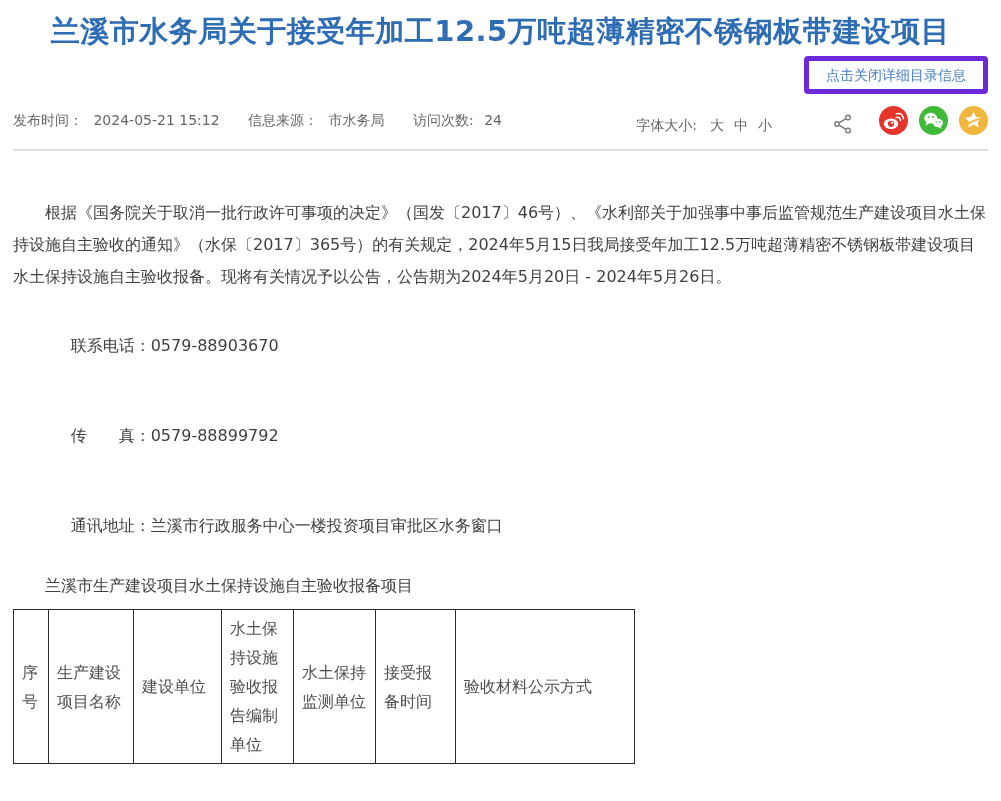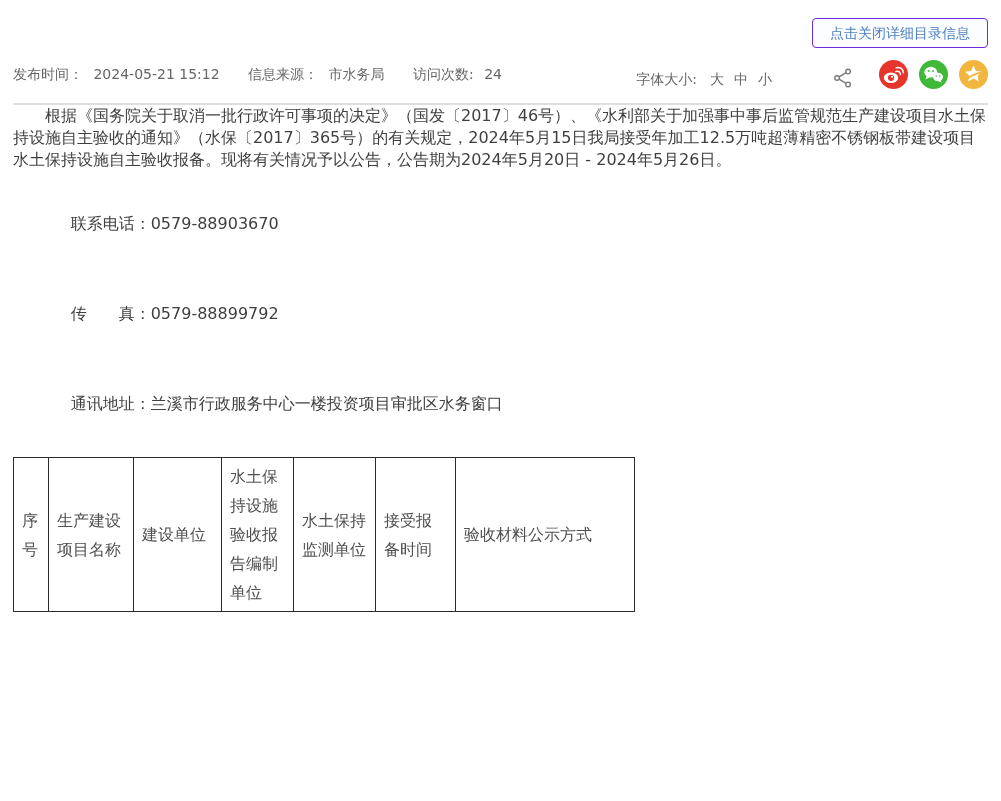--- a/index.html
+++ b/index.html
@@ -11,21 +11,21 @@
   .page { padding:12px 13px 0 13px; }
 
   .title-block { text-align:center; }
   .title-line {
     color:#2e6cb4; font-weight:bold; font-size:29px; line-height:38px;
     letter-spacing:0.5px;
   }
 
   .button-row { display:flex; justify-content:flex-end; margin-top:6px; }
   .toggle-btn {
-    display:inline-block; border:1px solid #6d28d9; background:#fbfdff;
+    display:inline-block; border:5px solid #6d28d9; background:#fbfdff;
     color:#4e81c2; font-size:14px; line-height:16px; padding:6px 17px;
     border-radius:4px; cursor:pointer;
     font-family:"DejaVu Sans","Liberation Sans",sans-serif;
     margin-left:24px;
   }
 
   .meta-row {
     display:flex; justify-content:space-between; align-items:center;
     margin-top:12px; color:#666666; font-size:14px;
   }
@@ -35,21 +35,21 @@
   .font-size-group { display:flex; align-items:center; }
   .font-size-group .fs-label { margin-right:8px; }
   .fs-link { margin:0 5px; cursor:pointer; }
   .share-glyph { margin-left:55px; margin-right:14px; display:flex; align-items:center; cursor:pointer; }
   .icon-circle { width:29px; height:29px; margin-left:11px; cursor:pointer; display:block; }
 
   .divider { border:none; border-top:2px solid #dedede; margin-top:14px; }
 
   .article { color:#3f3f3f; font-size:16px; }
   .paragraph {
-    text-indent:2em; line-height:22px; width:975px;
+    margin-top:46px; text-indent:2em; line-height:32px; width:975px;
   }
   .contacts { margin-top:8px; padding-left:17px; line-height:30px; }
   .contact-line { white-space:pre-wrap; }
   .table-caption { padding-left:32px; line-height:30px; }
 
   table.report {
     margin-top:8px; border-collapse:collapse; table-layout:fixed;
     width:621px; color:#4f4f4f; font-size:16px;
   }
   table.report td {
@@ -57,20 +57,21 @@
     vertical-align:middle; text-align:left; font-weight:normal;
     overflow-wrap:break-word; word-break:break-word;
   }
 </style>
 </head>
 <body>
 
 <div class="page">
 
   <div class="title-block">
+    <div class="title-line">兰溪市水务局关于接受年加工12.5万吨超薄精密不锈钢板带建设项目</div>
   </div>
 
   <div class="button-row">
     <button class="toggle-btn">点击关闭详细目录信息</button>
   </div>
 
   <div class="meta-row">
     <div class="meta-left">
       <span>发布时间：</span>
       <span class="meta-item">2024-05-21 15:12</span>
@@ -142,20 +143,21 @@
         <span>联系电话：</span><span>0579-88903670</span>
       </div>
       <div class="contact-line">
         <span>传　　真：</span><span>0579-88899792</span>
       </div>
       <div class="contact-line">
         <span>通讯地址：</span><span>兰溪市行政服务中心一楼投资项目审批区水务窗口</span>
       </div>
     </div>
 
+    <div class="table-caption">兰溪市生产建设项目水土保持设施自主验收报备项目</div>
 
     <table class="report">
       <colgroup>
         <col style="width:35px">
           <col style="width:85px">
           <col style="width:88px">
         <col style="width:72px">
           <col style="width:82px">
           <col style="width:80px">
         <col style="width:179px">

